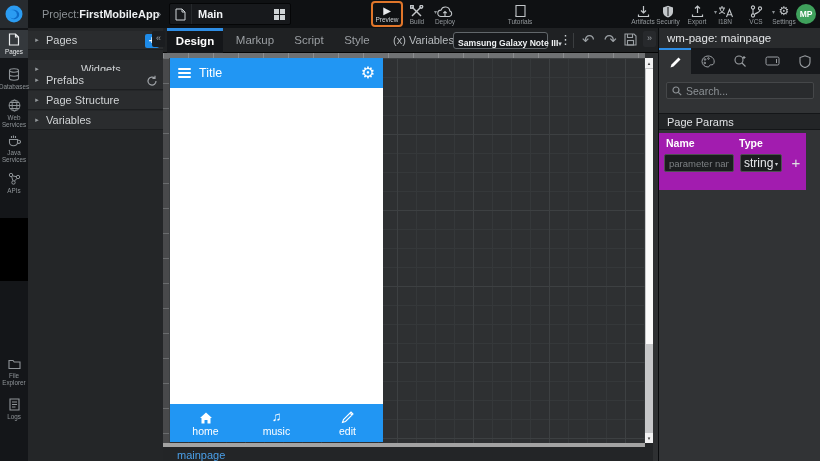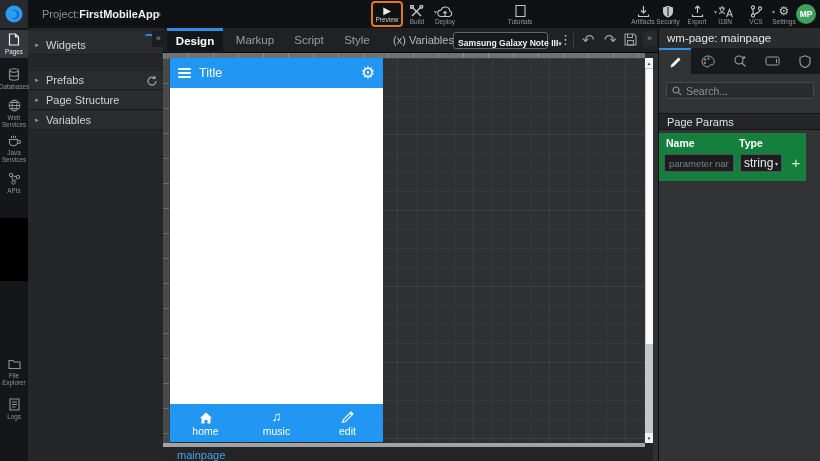--- a/index.html
+++ b/index.html
@@ -130,21 +130,21 @@
   .rp-tab.active { background:#313335; border-top:2px solid #2e8de4; }
   #rp-search { left:7px; top:54px; width:148px; height:17px; background:#292b2d;
     border:1px solid #454749; border-radius:2px; display:flex; align-items:center;
     gap:4px; padding:0 5px; }
   #rp-search input { flex:1; border:0; background:transparent; outline:none;
     font-size:10.5px; color:#c9cdd0; font-family:inherit; width:100%; }
   #rp-search input::placeholder { color:#8d9296; }
   #pp-header { left:0; top:85px; width:162px; height:17px; background:#232527;
     border-top:1px solid #141618; border-bottom:1px solid #141618;
     line-height:16px; padding-left:8px; font-size:11px; color:#dfe1e3; }
-  #pp-table { left:0; top:105px; width:147px; height:48px; background:#15803d; }
+  #pp-table { left:0; top:105px; width:147px; height:57px; background:#a21caf; }
   #pp-table .hname { position:absolute; left:7px; top:4px; font-size:10.5px; font-weight:bold; color:#fff; }
   #pp-table .htype { position:absolute; left:80px; top:4px; font-size:10.5px; font-weight:bold; color:#fff; }
   #pp-name { position:absolute; left:5px; top:21px; width:70px; height:18px; background:#1b1d1f;
     border:1px solid #4e5052; border-radius:2px; font-size:9.5px; color:#c9cdd0;
     padding:0 4px; outline:none; font-family:inherit; }
   #pp-name::placeholder { color:#7d8184; }
   #pp-type { position:absolute; left:81px; top:21px; width:42px; height:18px; background:#1b1d1f;
     border:1px solid #4e5052; border-radius:2px; display:flex; align-items:center; padding:0 3px; }
   #pp-type .val { flex:1; font-size:12px; color:#e8eaec; }
   #pp-type .caret { font-size:6px; color:#c9cdd0; }
@@ -161,20 +161,38 @@
   <div id="topbar" class="abs">
     <div id="logo-box" class="abs">
       <svg width="18" height="18" viewBox="0 0 18 18">
         <circle cx="9" cy="9" r="8.5" fill="#2b9cf2"></circle>
         <path d="M4 6 a7 7 0 0 1 10 2 a5 5 0 0 1-9 4 a4 4 0 0 0 7-2 a5 5 0 0 0-8-4z" fill="#0d6bc9"></path>
       </svg>
     </div>
     <div id="project" class="abs"><span>Project:</span><b>FirstMobileApp</b></div>
     <div id="crumb-chev" class="abs">›</div>
 
+    <div id="page-selector" class="abs">
+      <span class="docbox">
+        <svg width="11" height="13" viewBox="0 0 11 13">
+            <path d="M1 1 h6 l3 3 v8 h-9 z M7 1 v3 h3" fill="none" stroke="#cfd3d6" stroke-width="1"></path>
+          </svg>
+      </span>
+      <span class="pname">Main</span>
+      <span class="gridbox">
+        <svg width="11" height="11" viewBox="0 0 11 11">
+            <g fill="#cfd3d6">
+              <rect x="0" y="0" width="5" height="5"></rect>
+              <rect x="6" y="0" width="5" height="5"></rect>
+              <rect x="0" y="6" width="5" height="5"></rect>
+              <rect x="6" y="6" width="5" height="5"></rect>
+            </g>
+          </svg>
+      </span>
+    </div>
 
     <div id="preview-btn" class="abs">
       <span class="play">▶</span>
       <span class="lbl">Preview</span>
     </div>
 
     <div class="tb-item abs" style="left:404px;width:26px;">
       <span class="ic">
         <svg width="14" height="13" viewBox="0 0 14 13">
             <g stroke="#c3c7ca" stroke-width="1.4" fill="none">
@@ -344,21 +362,21 @@
     </div>
 
   </div>
 
   <div id="left-panel" class="abs">
     <div class="lp-row" style="top:3px;">
       <span class="tri">▸</span>
       <span class="lbl">Pages</span>
       <span id="lp-add">+</span>
     </div>
-    <div class="lp-row" style="top:8px;">
+    <div class="lp-row" style="top:32px;gap:35px;">
       <span class="tri">▸</span>
       <span class="lbl">Widgets</span>
     </div>
     <div class="lp-row" style="top:43px;">
       <span class="tri">▸</span>
       <span class="lbl">Prefabs</span>
       <span id="lp-refresh">
         <svg width="12" height="12" viewBox="0 0 12 12">
             <path d="M10 6 a4 4 0 1 1-1.2-2.8 M9 0.8 v2.6 h-2.6" fill="none" stroke="#9ea2a6" stroke-width="1.2"></path>
           </svg>

